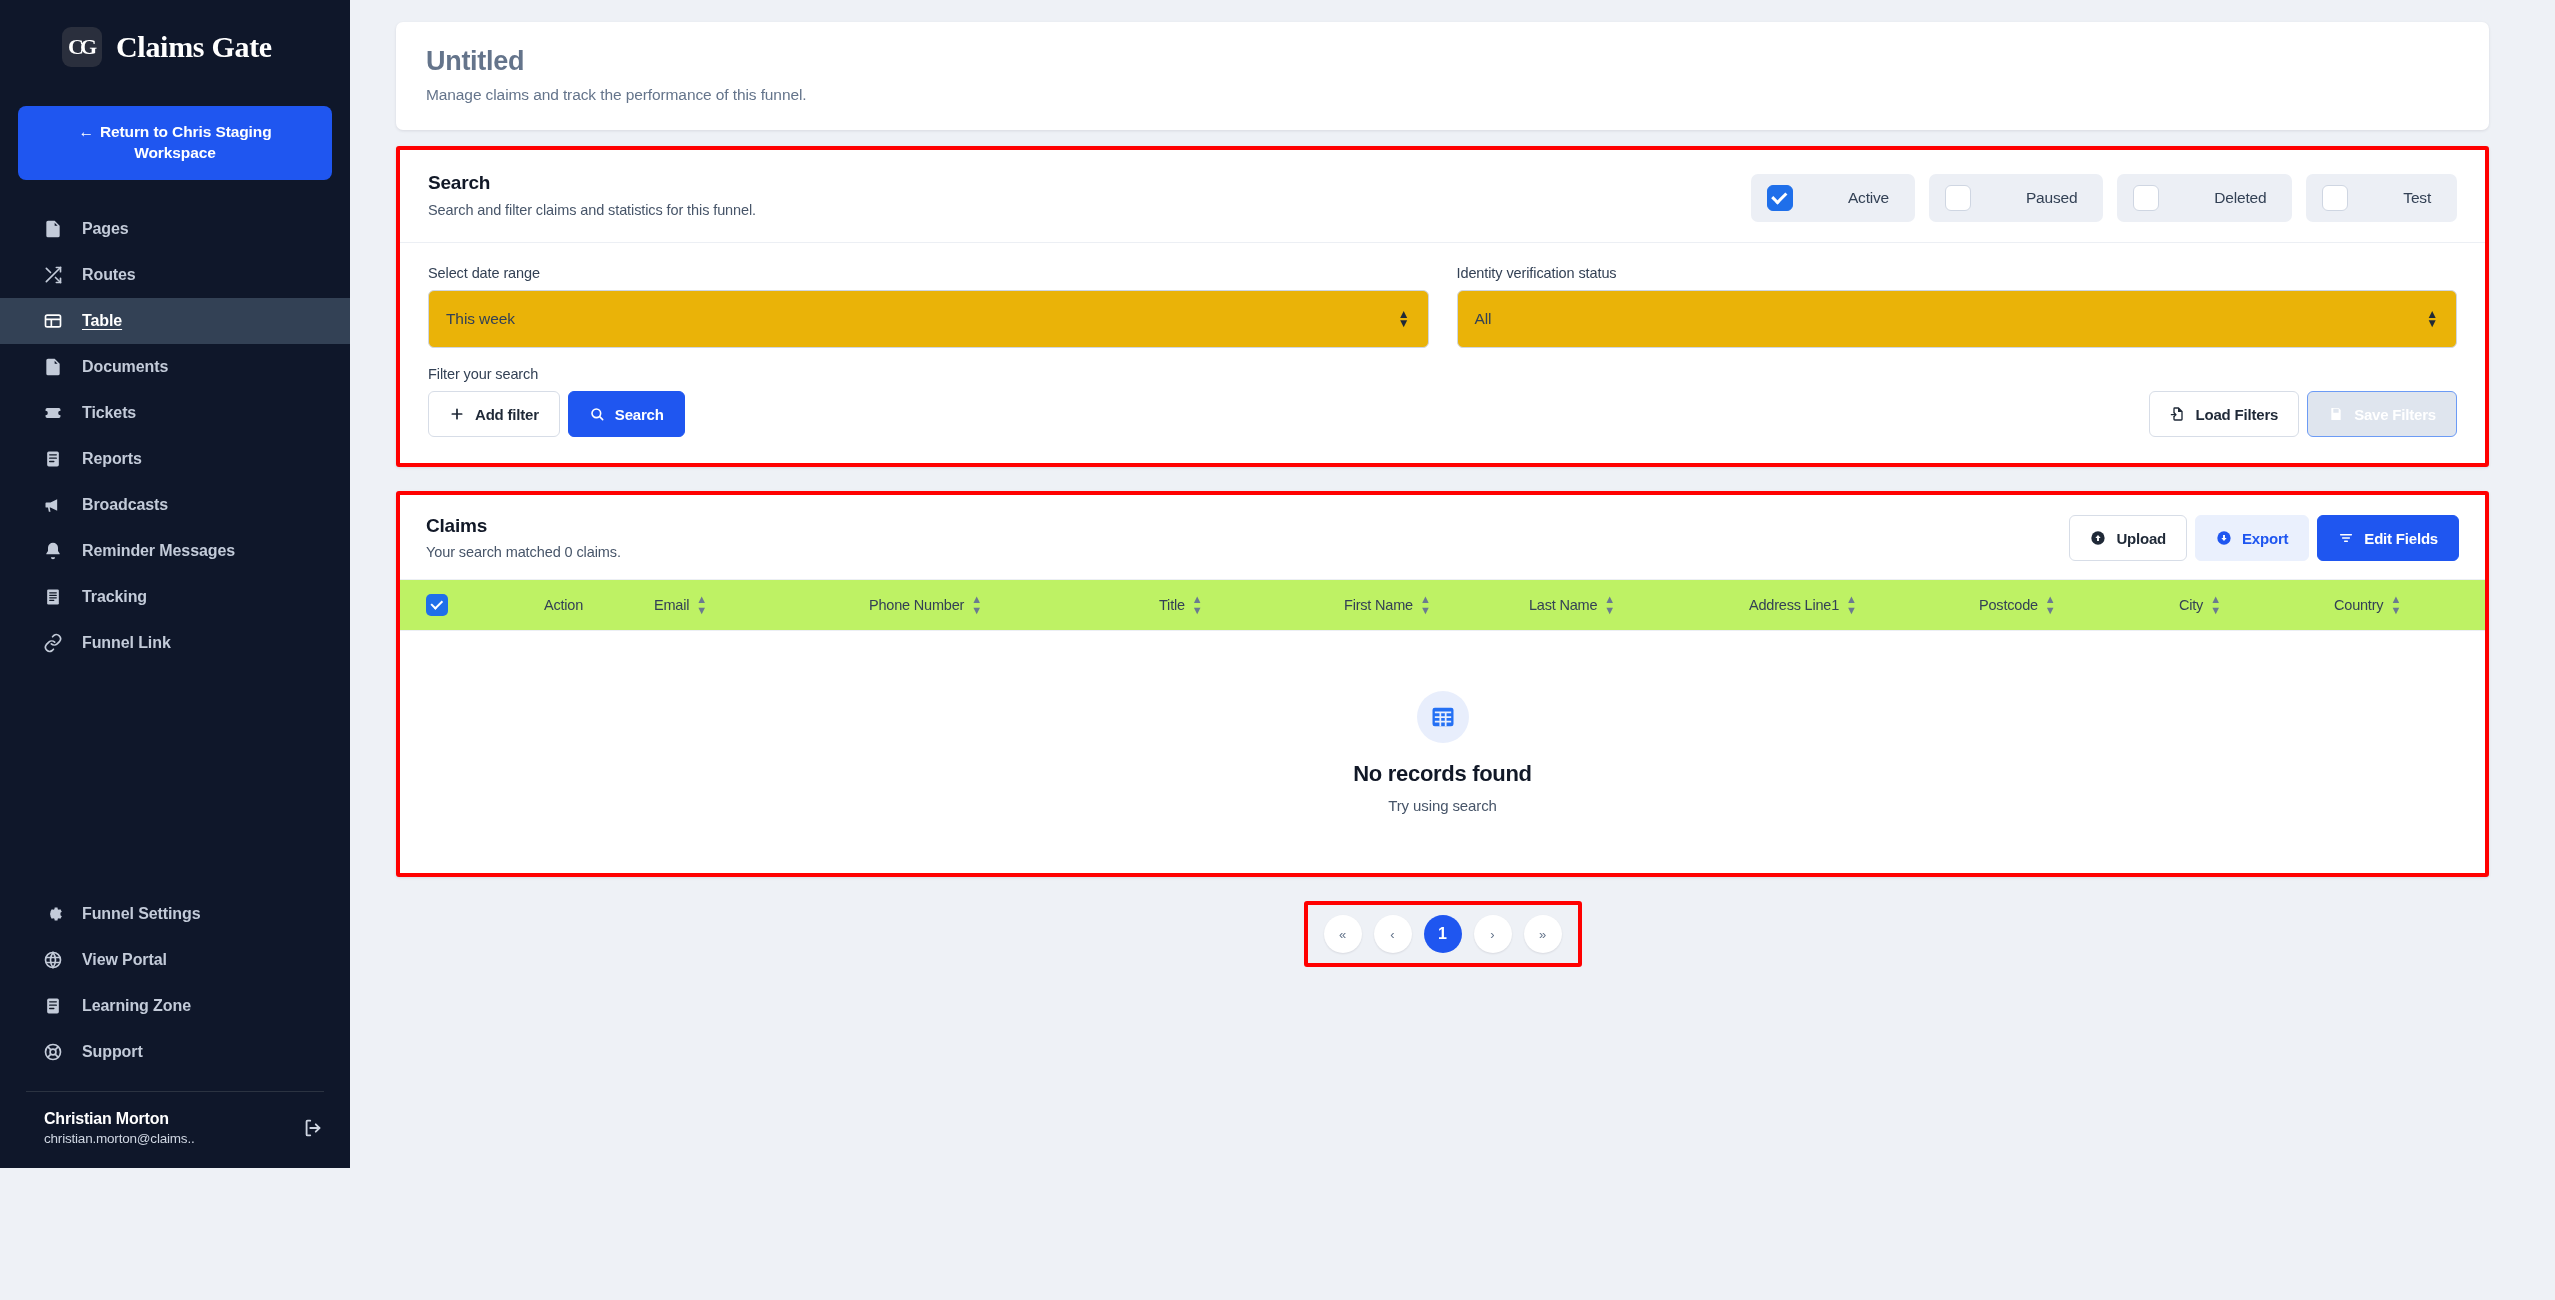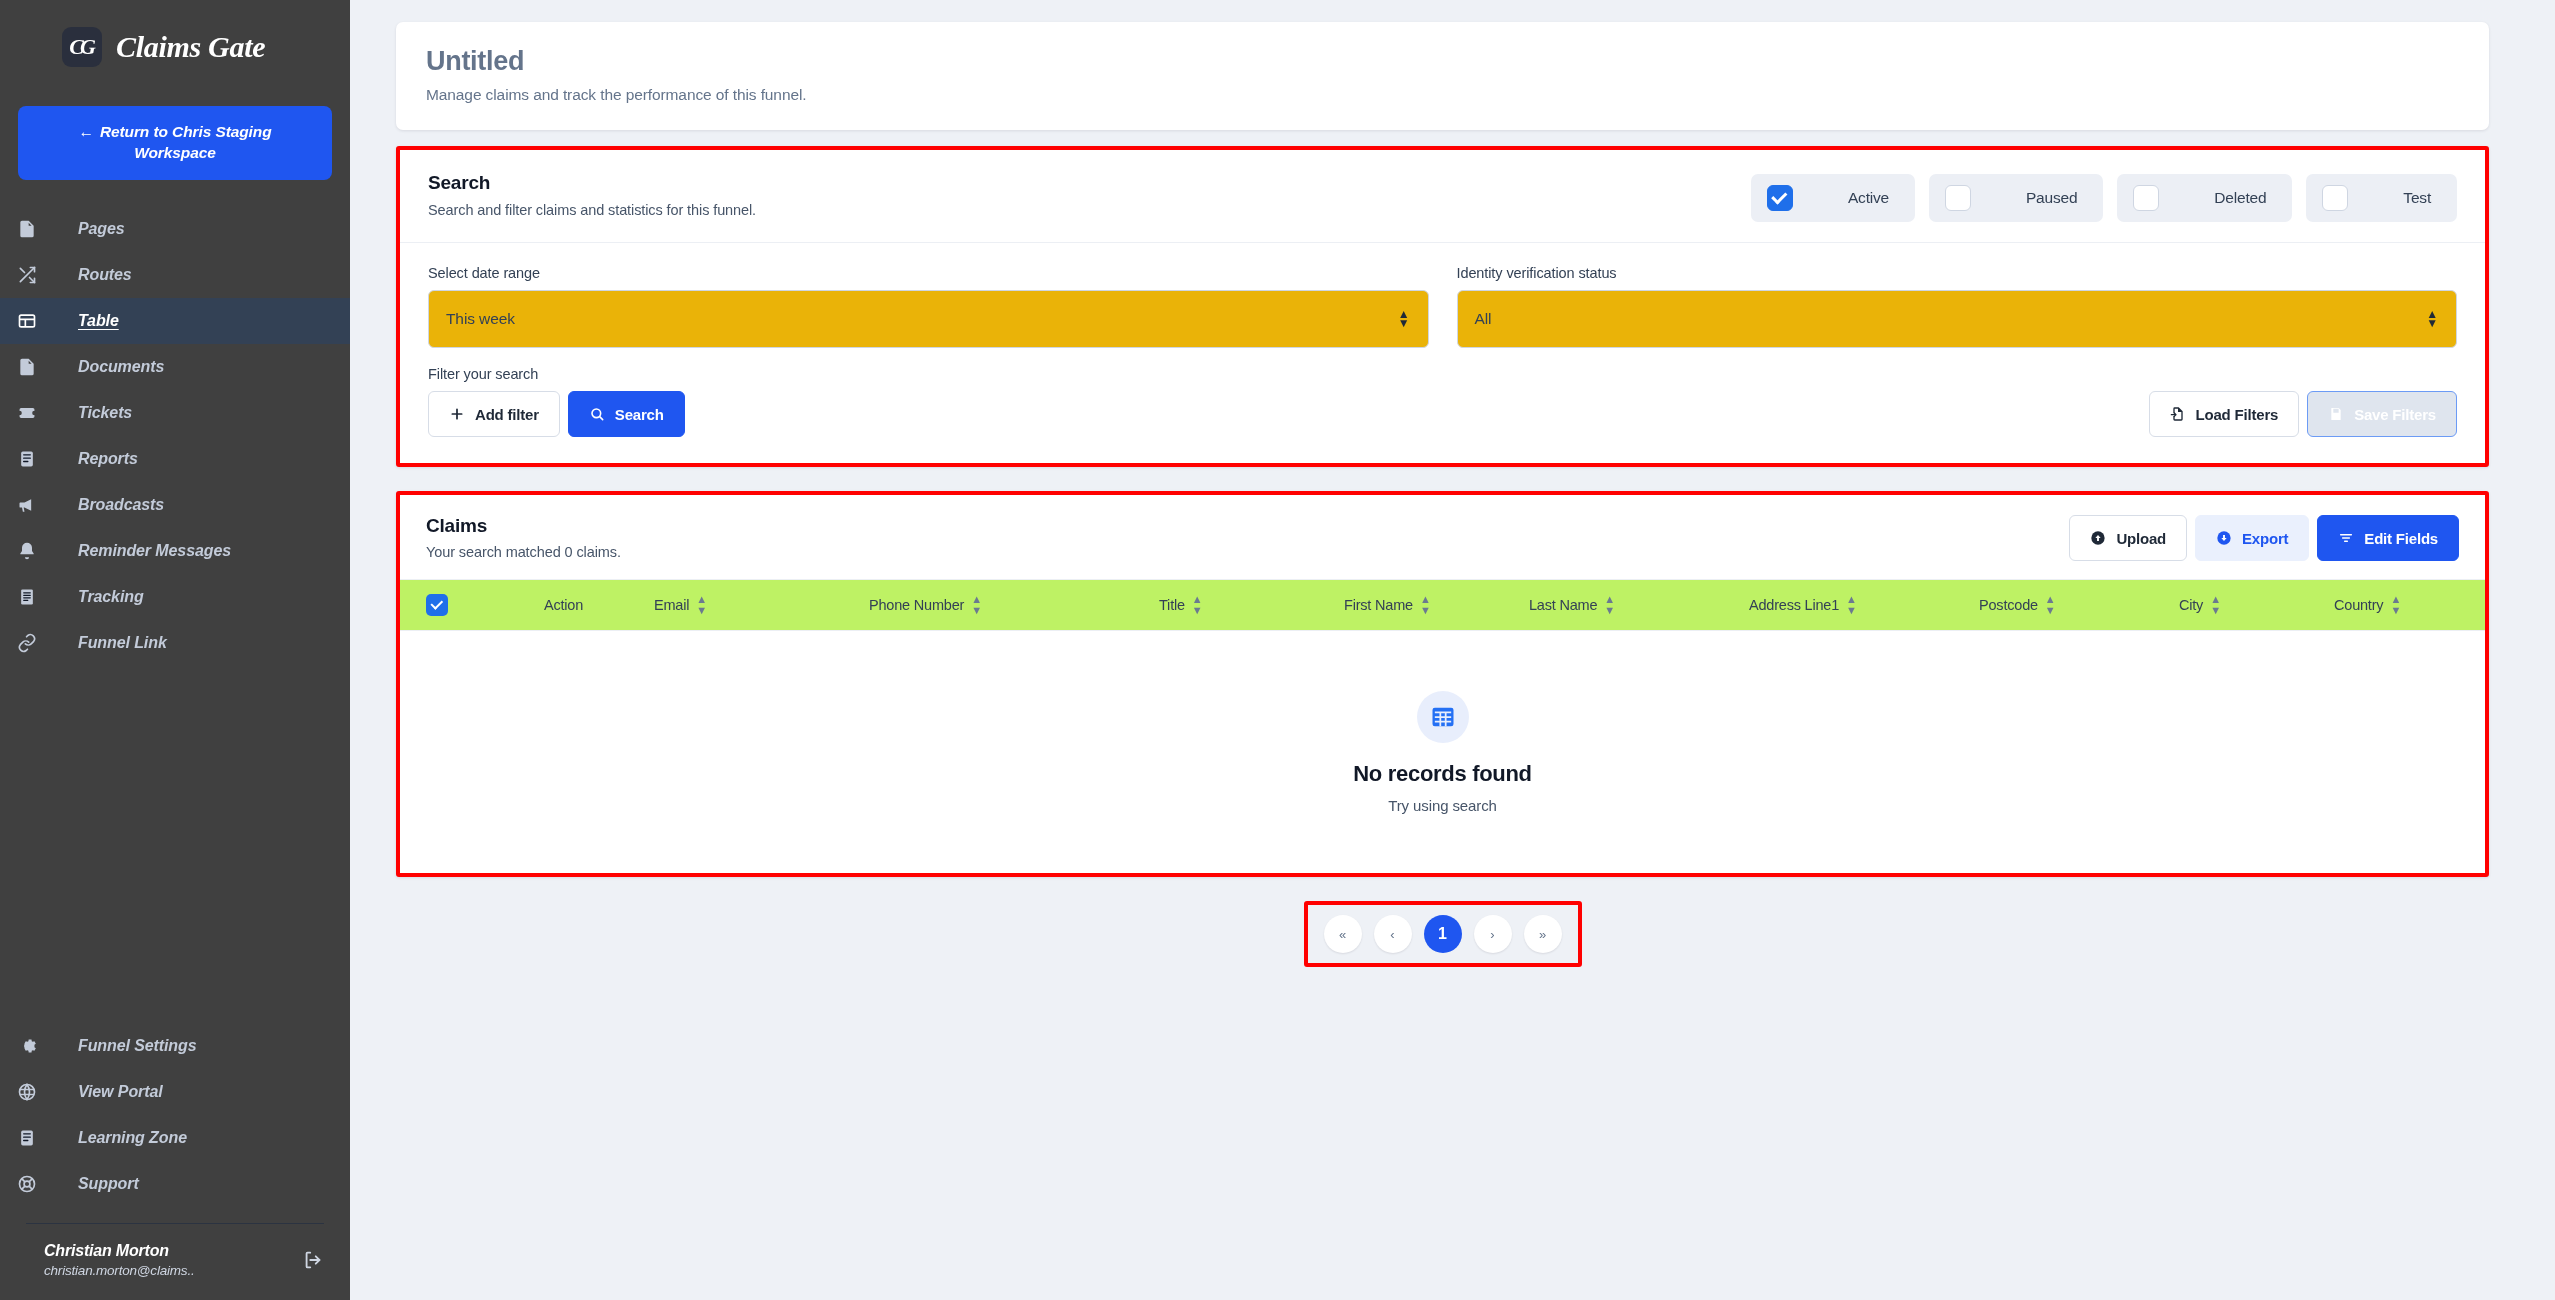--- a/index.html
+++ b/index.html
@@ -6,26 +6,25 @@
   html, body {
     width: 2555px; height: 1300px;
     font-family: "Liberation Sans", sans-serif;
     background: #eef1f6;
     overflow: hidden;
   }
   .app { display: flex; width: 2555px; height: 1300px; }
 
   
   .sidebar {
-    width: 350px; height: 1300px;
-    background: #404040;
+    width: 350px; height: 1168px;
+    background: #0f172a;
     display: flex; flex-direction: column;
     flex: 0 0 350px;
     position: relative;
-    font-style: italic;
   }
   .brand {
     display: flex; align-items: center; gap: 14px;
     padding: 22px 0 0 62px;
     height: 72px;
   }
   .brand-logo {
     width: 40px; height: 40px; border-radius: 9px;
     background: #2a2f3d;
     display: flex; align-items: center; justify-content: center;
@@ -47,23 +46,23 @@
     font-size: 15.5px; font-weight: bold;
     text-align: center;
     padding: 16px 20px;
     line-height: 1.35;
     cursor: pointer;
     letter-spacing: -0.1px;
   }
   .return-btn .arrow { margin-right: 6px; }
   .nav { margin-top: 26px; }
   .nav-item {
-    display: flex; align-items: center; gap: 40px;
+    display: flex; align-items: center; gap: 18px;
     height: 46px;
-    padding-left: 16px;
+    padding-left: 42px;
     color: #c3cbd9;
     font-size: 16px; font-weight: bold;
     cursor: pointer;
     letter-spacing: -0.1px;
   }
   .nav-item .ico { width: 22px; height: 22px; display:flex; align-items:center; justify-content:center; flex:0 0 22px; }
   .nav-item .ico svg { width: 20px; height: 20px; display:block; }
   .nav-item.active {
     background: #334155;
     color: #ffffff;

